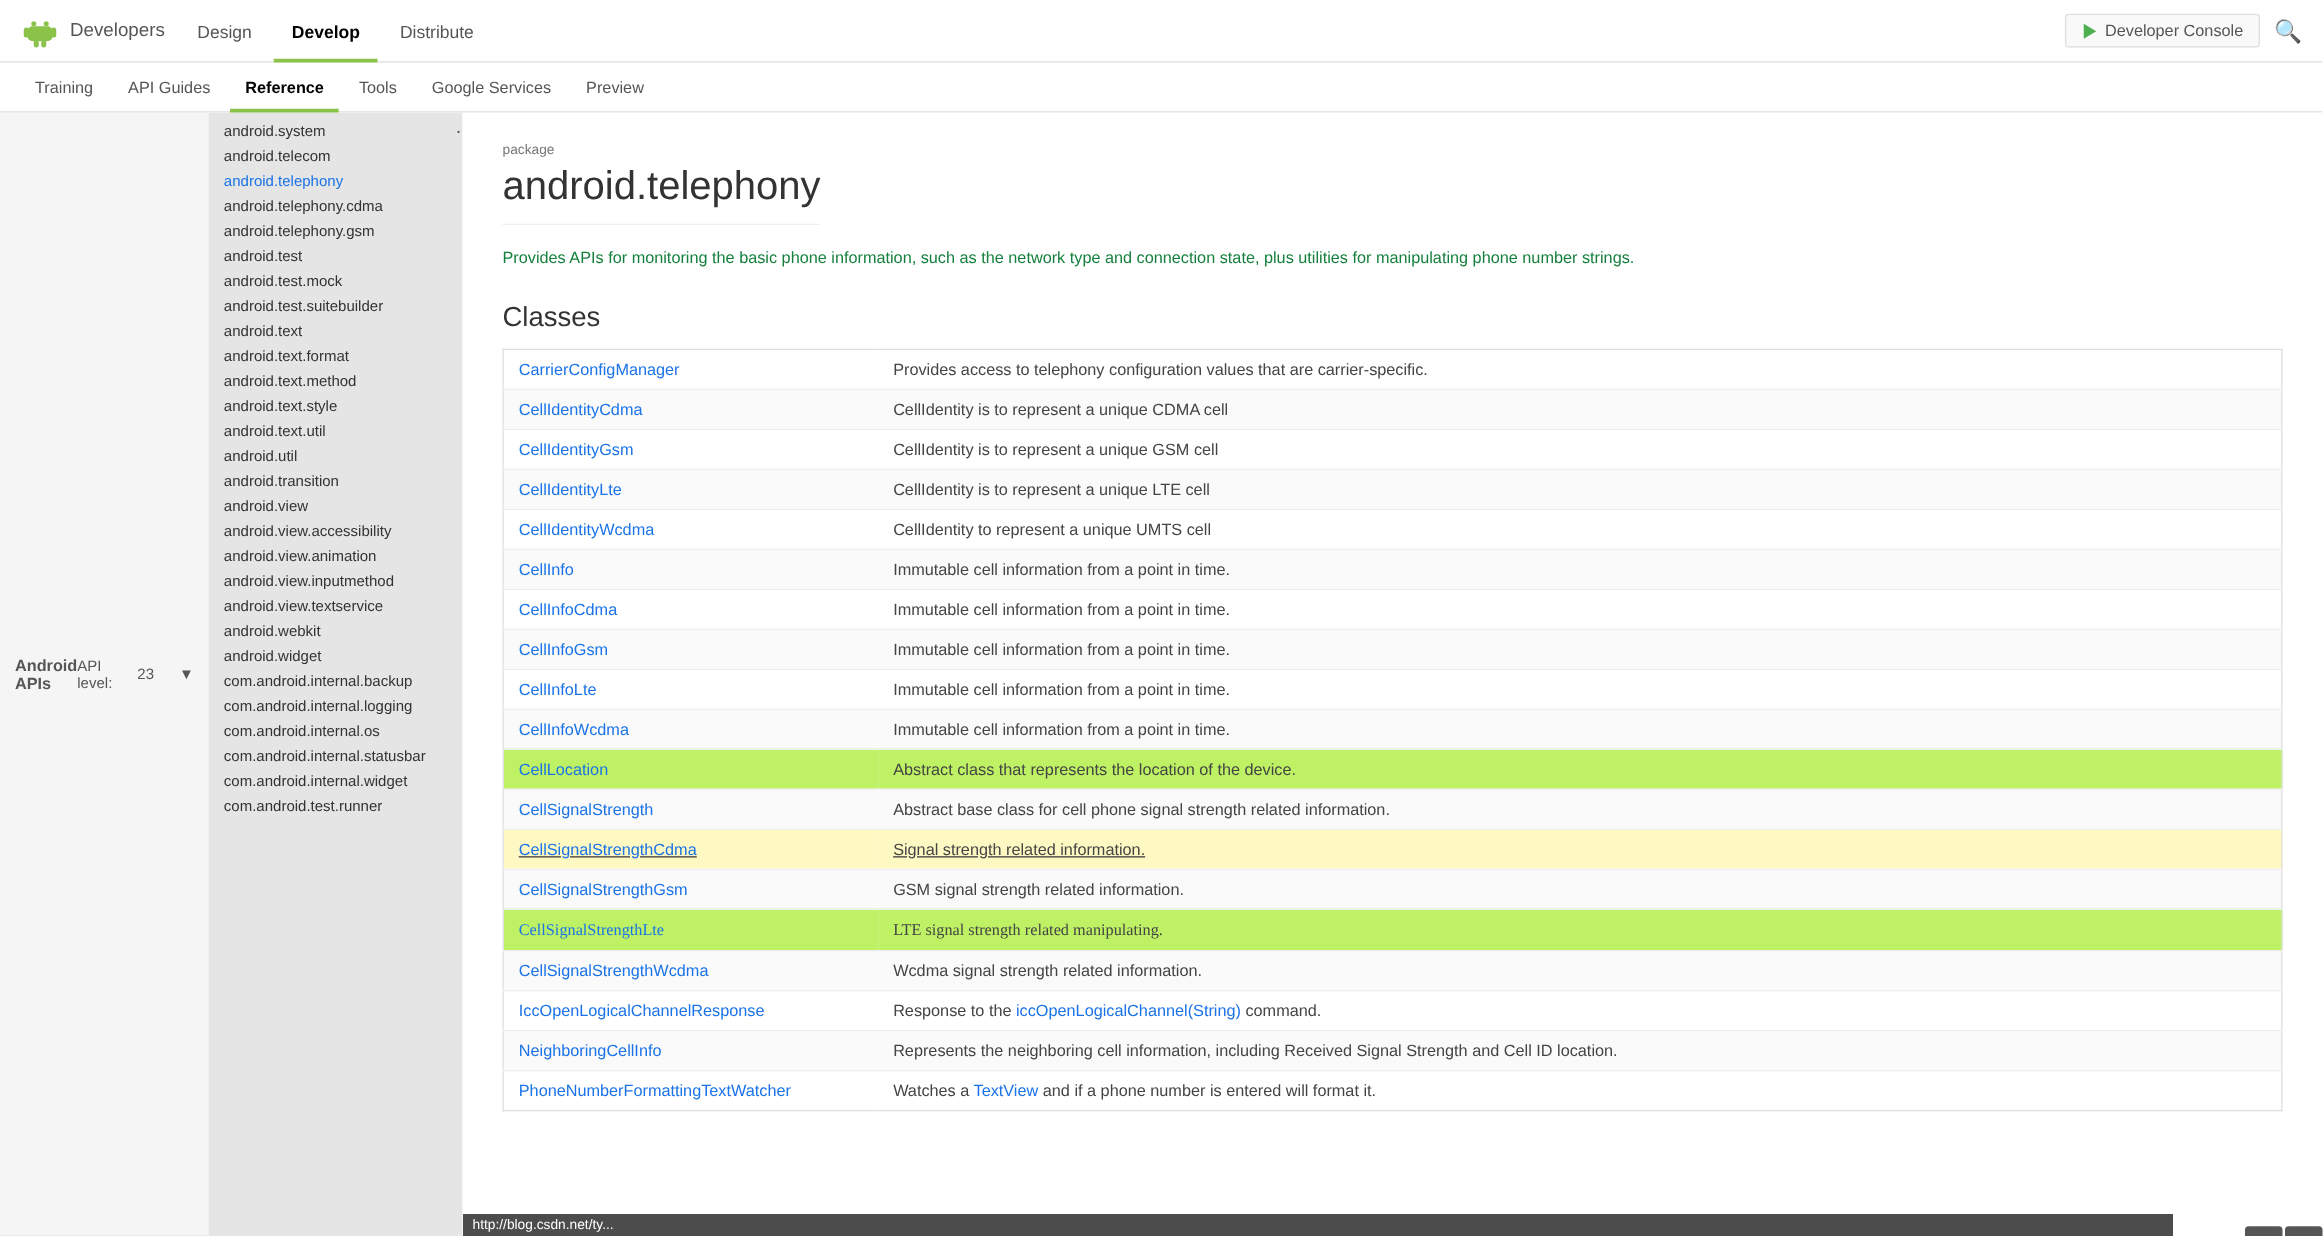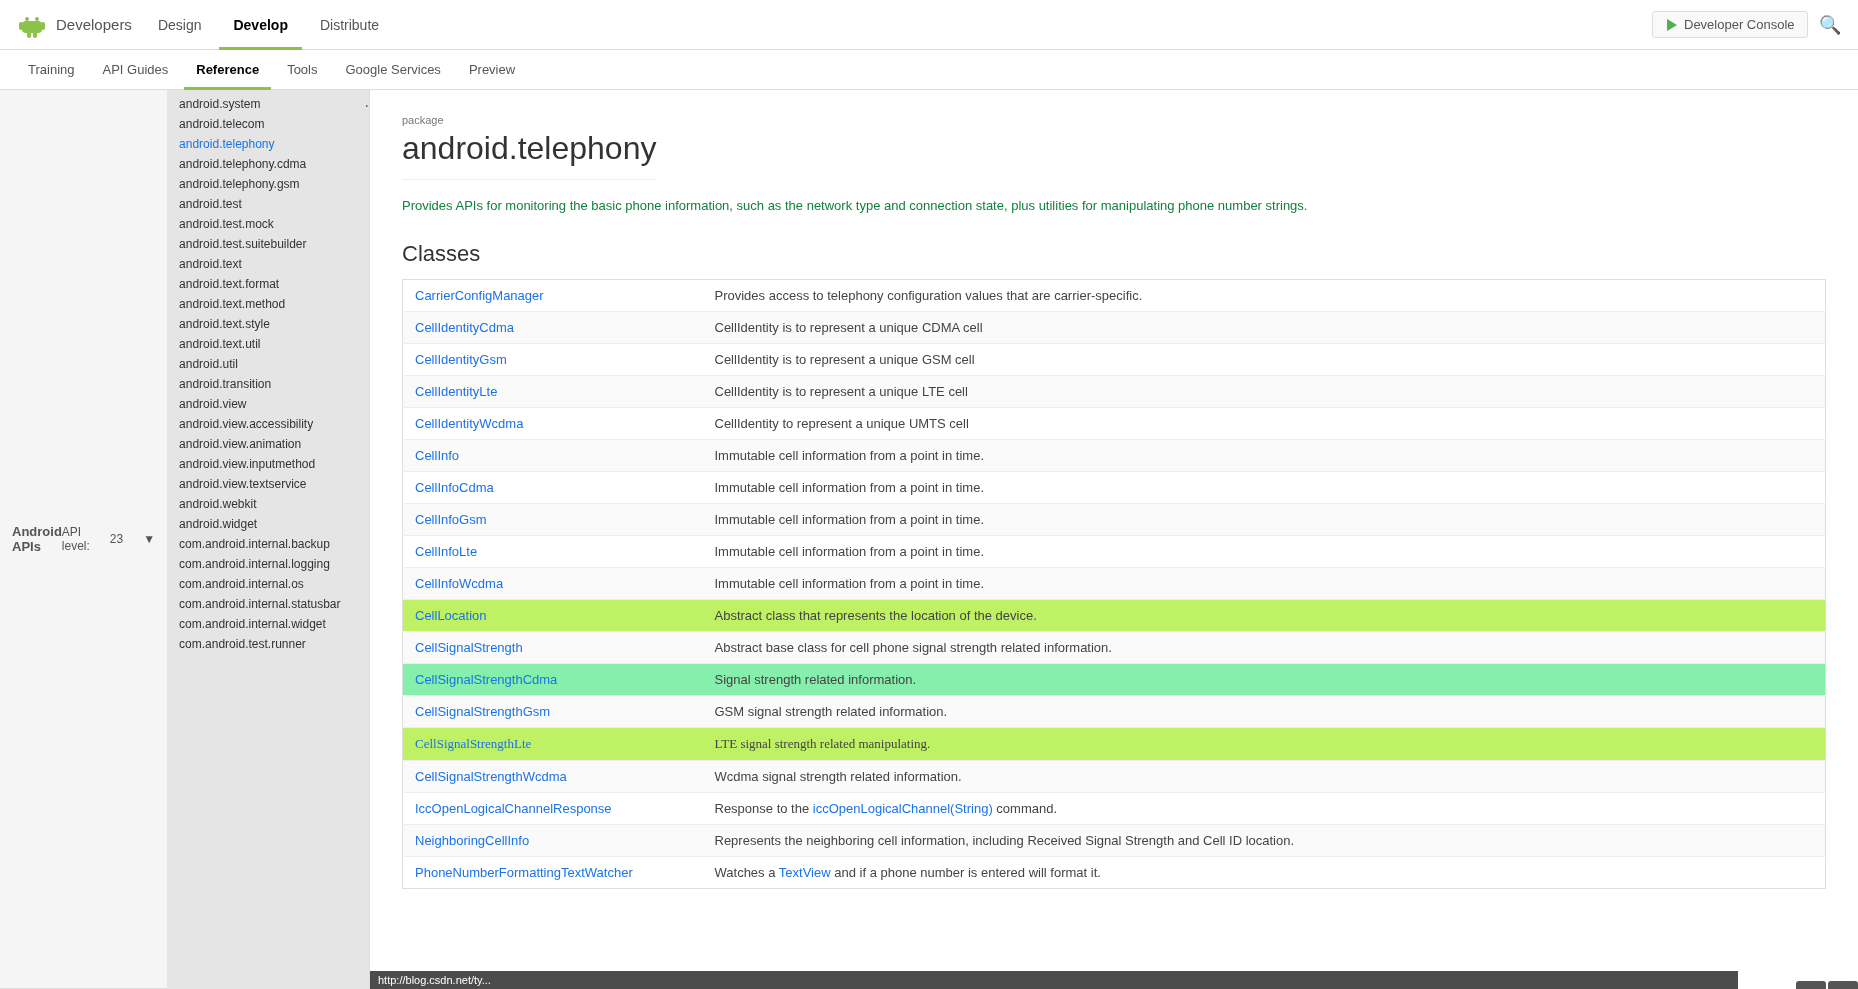--- a/index.html
+++ b/index.html
@@ -434,21 +434,21 @@
             <td class="class-desc">Immutable cell information from a point in time.</td>
           </tr>
           <tr style="background: #bef264;">
             <td><a class="class-link">CellLocation</a></td>
             <td class="class-desc">Abstract class that represents the location of the device.</td>
           </tr>
           <tr style="background: rgb(250, 250, 250);">
             <td><a class="class-link">CellSignalStrength</a></td>
             <td class="class-desc">Abstract base class for cell phone signal strength related information.</td>
           </tr>
-          <tr style="background: #86efac;">
+          <tr style="background: #fef9c3; text-decoration: underline;">
             <td><a class="class-link">CellSignalStrengthCdma</a></td>
             <td class="class-desc">Signal strength related information.</td>
           </tr>
           <tr style="background: rgb(250, 250, 250);">
             <td><a class="class-link">CellSignalStrengthGsm</a></td>
             <td class="class-desc">GSM signal strength related information.</td>
           </tr>
           <tr style="background: #bef264; font-family: Liberation Serif, serif;">
             <td><a class="class-link">CellSignalStrengthLte</a></td>
             <td class="class-desc">LTE signal strength related manipulating.</td>

